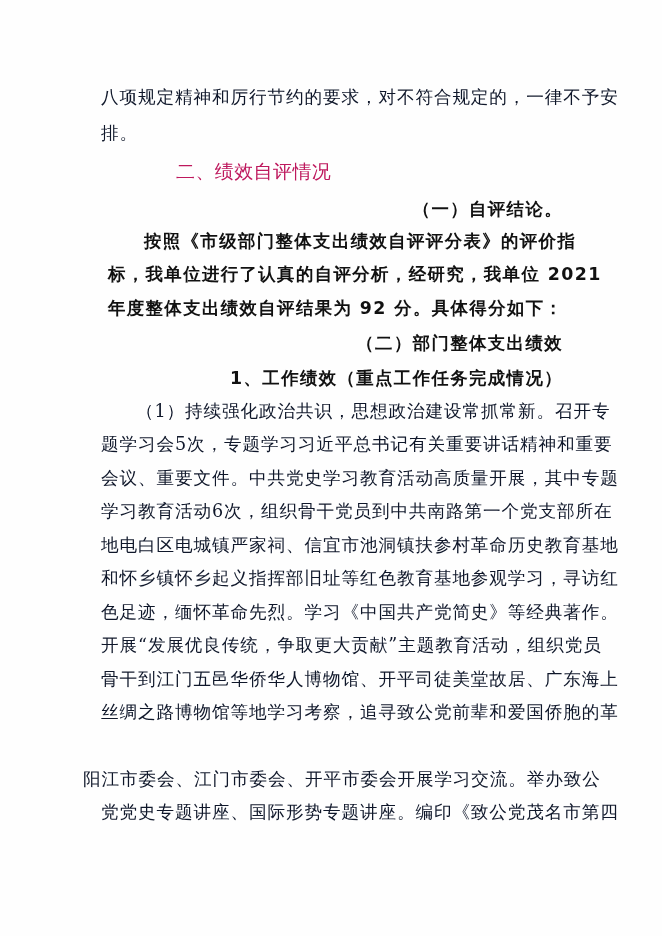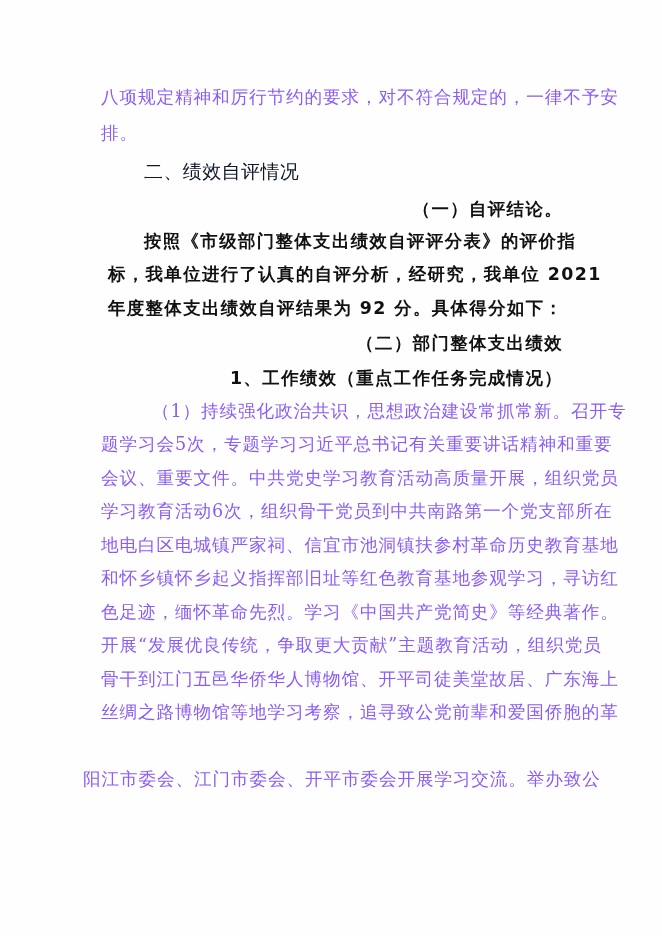--- a/index.html
+++ b/index.html
@@ -5,58 +5,60 @@
   html, body { margin: 0; padding: 0; background: #ffffff; }
   body { width: 662px; height: 936px; position: relative; overflow: hidden; }
   .page { position: absolute; left: 0; top: 0; width: 662px; height: 936px; background: #fefefe; }
   .line {
     position: absolute;
     left: 101px;
     width: 462px;
     white-space: nowrap;
     font-family: "DejaVu Serif", "Liberation Serif", serif;
     font-size: 17.6px;
-    color: #8b5cf6;
+    color: #0f172a;
     letter-spacing: 0.9px;
     line-height: 22px;
   }
   .bold {
     font-family: "DejaVu Sans", "Liberation Sans", sans-serif;
     font-weight: bold;
     color: #111111;
     font-size: 17.4px;
     letter-spacing: 1.4px;
     text-align: right;
   }
   .heading {
     font-family: "DejaVu Sans", "Liberation Sans", sans-serif;
     font-weight: normal;
-    color: #0f172a;
+    color: #be185d;
     font-size: 19px;
     letter-spacing: 0.4px;
+    margin-left: 32px;
   }
   .justify { text-align: justify; text-align-last: justify; }
 </style>
 </head>
 <body>
 
 <div class="page">
   <div class="line justify" style="left: 101px; top: 86px; width: 462px;">八项规定精神和厉行节约的要求，对不符合规定的，一律不予安</div>
   <div class="line" style="left: 101px; top: 122px; width: 462px;">排。</div>
   <div class="line heading" style="left: 144px; top: 160px; width: 419px;">二、绩效自评情况</div>
   <div class="line bold" style="left: 146px; top: 198px; width: 417px;">（一）自评结论。</div>
   <div class="line bold justify" style="left: 144px; top: 230px; width: 419px;">按照《市级部门整体支出绩效自评评分表》的评价指</div>
   <div class="line bold justify" style="left: 108px; top: 263px; width: 455px;">标，我单位进行了认真的自评分析，经研究，我单位 2021</div>
   <div class="line bold" style="left: 108px; top: 297px; width: 455px;">年度整体支出绩效自评结果为 92 分。具体得分如下：</div>
   <div class="line bold" style="left: 146px; top: 332px; width: 417px;">（二）部门整体支出绩效</div>
   <div class="line bold" style="left: 144px; top: 367px; width: 419px;">1、工作绩效（重点工作任务完成情况）</div>
-  <div class="line justify" style="left: 152px; top: 400px; width: 427px;">（1）持续强化政治共识，思想政治建设常抓常新。召开专</div>
+  <div class="line justify" style="left: 136px; top: 400px; width: 427px;">（1）持续强化政治共识，思想政治建设常抓常新。召开专</div>
   <div class="line justify" style="left: 101px; top: 433px; width: 462px;">题学习会5次，专题学习习近平总书记有关重要讲话精神和重要</div>
-  <div class="line justify" style="left: 101px; top: 467px; width: 462px;">会议、重要文件。中共党史学习教育活动高质量开展，组织党员</div>
+  <div class="line justify" style="left: 101px; top: 467px; width: 462px;">会议、重要文件。中共党史学习教育活动高质量开展，其中专题</div>
   <div class="line justify" style="left: 101px; top: 500px; width: 462px;">学习教育活动6次，组织骨干党员到中共南路第一个党支部所在</div>
   <div class="line justify" style="left: 101px; top: 534px; width: 462px;">地电白区电城镇严家祠、信宜市池洞镇扶参村革命历史教育基地</div>
   <div class="line justify" style="left: 101px; top: 567px; width: 462px;">和怀乡镇怀乡起义指挥部旧址等红色教育基地参观学习，寻访红</div>
   <div class="line justify" style="left: 101px; top: 601px; width: 462px;">色足迹，缅怀革命先烈。学习《中国共产党简史》等经典著作。</div>
   <div class="line justify" style="left: 101px; top: 634px; width: 462px;">开展“发展优良传统，争取更大贡献”主题教育活动，组织党员</div>
   <div class="line justify" style="left: 101px; top: 701px; width: 462px;">丝绸之路博物馆等地学习考察，追寻致公党前辈和爱国侨胞的革</div>
   <div class="line justify" style="left: 101px; top: 668px; width: 462px;">骨干到江门五邑华侨华人博物馆、开平司徒美堂故居、广东海上</div>
   <div class="line justify" style="left: 83px; top: 768px; width: 462px;">阳江市委会、江门市委会、开平市委会开展学习交流。举办致公</div>
+  <div class="line justify" style="left: 101px; top: 801px; width: 462px;">党党史专题讲座、国际形势专题讲座。编印《致公党茂名市第四</div>
 </div>
 
 </body></html>

